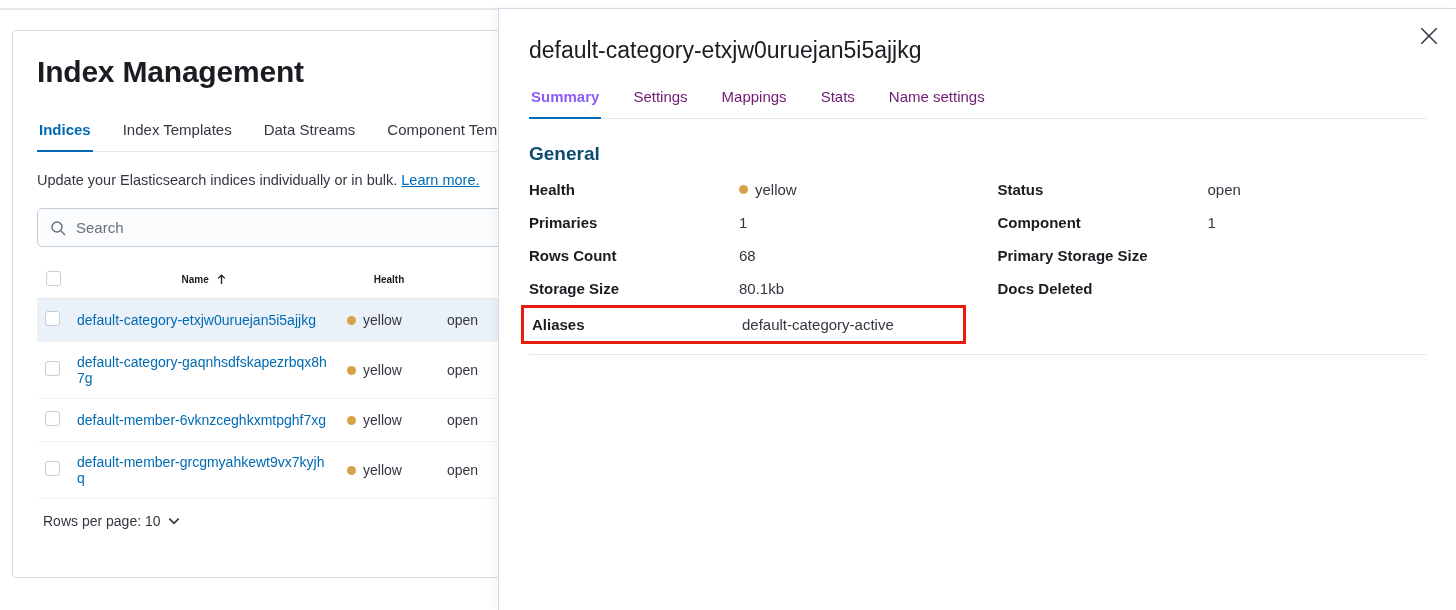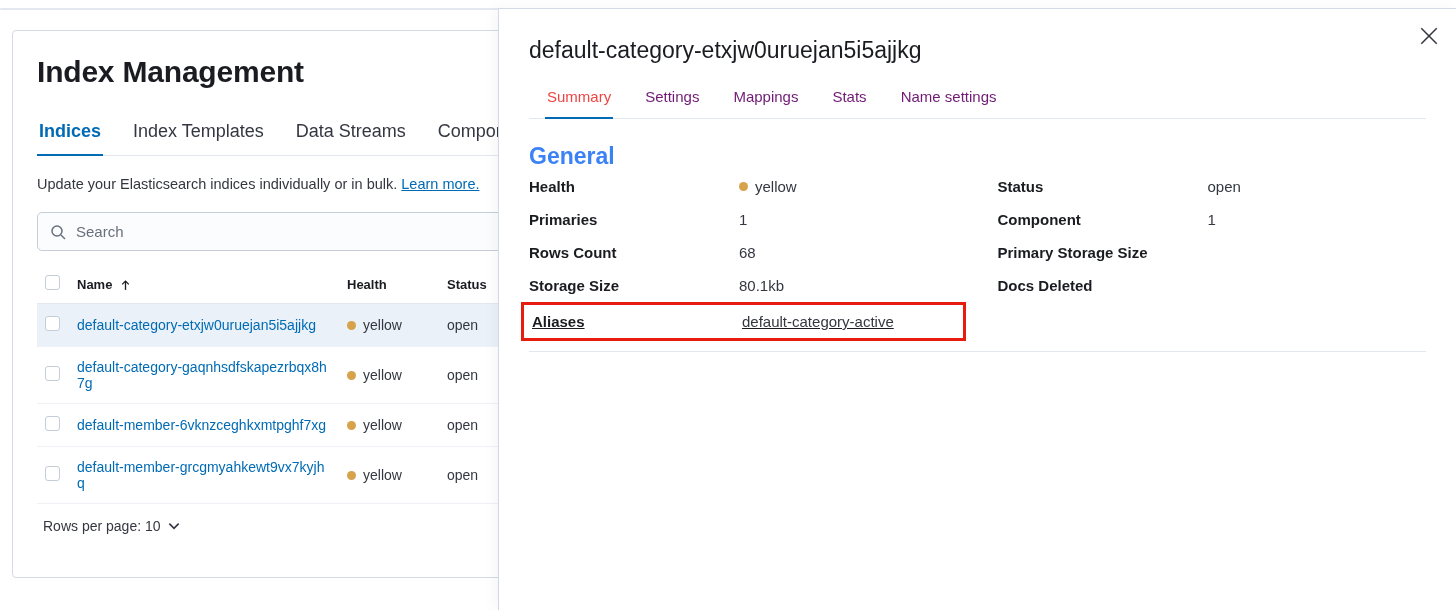--- a/index.html
+++ b/index.html
@@ -32,21 +32,21 @@
       letter-spacing: -0.2px;
     }
     .main-tabs {
       display: flex;
       gap: 28px;
       border-bottom: 1px solid #e3e8ef;
       margin-bottom: 20px;
     }
     .main-tab {
       padding: 8px 2px 12px 2px;
-      font-size: 18px;
+      font-size: 15px;
       cursor: pointer;
       color: #343741;
       border-bottom: 2px solid transparent;
       margin-bottom: -1px;
     }
     .main-tab.active { color: #006bb4; border-bottom-color: #006bb4; font-weight: 600; }
     .page-desc { color: #343741; font-size: 14.5px; margin-bottom: 20px; }
     .page-desc .link { color: #006bb4; text-decoration: underline; }
     .search-box {
       border: 1px solid #c5cdd8;
@@ -59,22 +59,22 @@
       margin-bottom: 14px;
     }
     .search-box input {
       border: none; outline: none; flex: 1; background: transparent;
       font-size: 15px; color: #343741;
     }
     .search-box input::placeholder { color: #69707d; }
     .search-icon { width: 16px; height: 16px; color: #69707d; }
     table { width: 100%; border-collapse: collapse; }
     th {
-      text-align: left;
-      font-size: 13px;
+      text-align: center;
+      font-size: 10px;
       font-weight: 600;
       color: #1a1c21;
       padding: 10px 8px;
       border-bottom: 1px solid #e3e8ef;
     }
     th .sort-icon { margin-left: 4px; display: inline-flex; vertical-align: middle; }
     td {
       padding: 12px 8px;
       font-size: 14px;
       border-bottom: 1px solid #eef1f6;
@@ -122,37 +122,37 @@
       margin-bottom: 24px;
     }
     .flyout-tab {
       padding: 6px 2px 12px 2px;
       font-size: 15px;
       color: #701a75;
       cursor: pointer;
       border-bottom: 2px solid transparent;
       margin-bottom: -1px;
     }
-    .flyout-tab.active { color: #ef4444; border-bottom-color: #006bb4; font-weight: 400; margin-left: 16px; }
+    .flyout-tab.active { color: #8b5cf6; border-bottom-color: #006bb4; font-weight: 700; }
     .section-heading {
-      font-size: 23px; font-weight: 700;
-      margin-bottom: 0; color: #3b82f6;
+      font-size: 19px; font-weight: 700;
+      margin-bottom: 8px; color: #0c4a6e;
     }
     .summary-grid {
       display: grid;
       grid-template-columns: 1fr 1fr;
       column-gap: 40px;
       padding-bottom: 18px;
       margin-bottom: 8px;
     }
     .summary-col { display: flex; flex-direction: column; }
     .summary-row { display: flex; align-items: center; padding: 8px 0; }
     .summary-label { width: 210px; font-weight: 700; font-size: 15px; color: #1a1c21; }
     .summary-value { font-size: 15px; color: #343741; display: inline-flex; align-items: center; gap: 7px; }
-    .aliases-row-wrap { border: 3px solid #e81c0e; padding: 6px 8px; margin: 0 -8px; text-decoration: underline; }
+    .aliases-row-wrap { border: 3px solid #e81c0e; padding: 6px 8px; margin: 0 -8px; }
     .summary-divider { grid-column: 1 / span 2; border-bottom: 1px solid #e3e8ef; margin-top: 10px; }
   </style>
 </head>
 <body>
 
 <div class="top-border"></div>
 
 <div class="main-panel">
   <h1 class="page-title">Index Management</h1>
 

